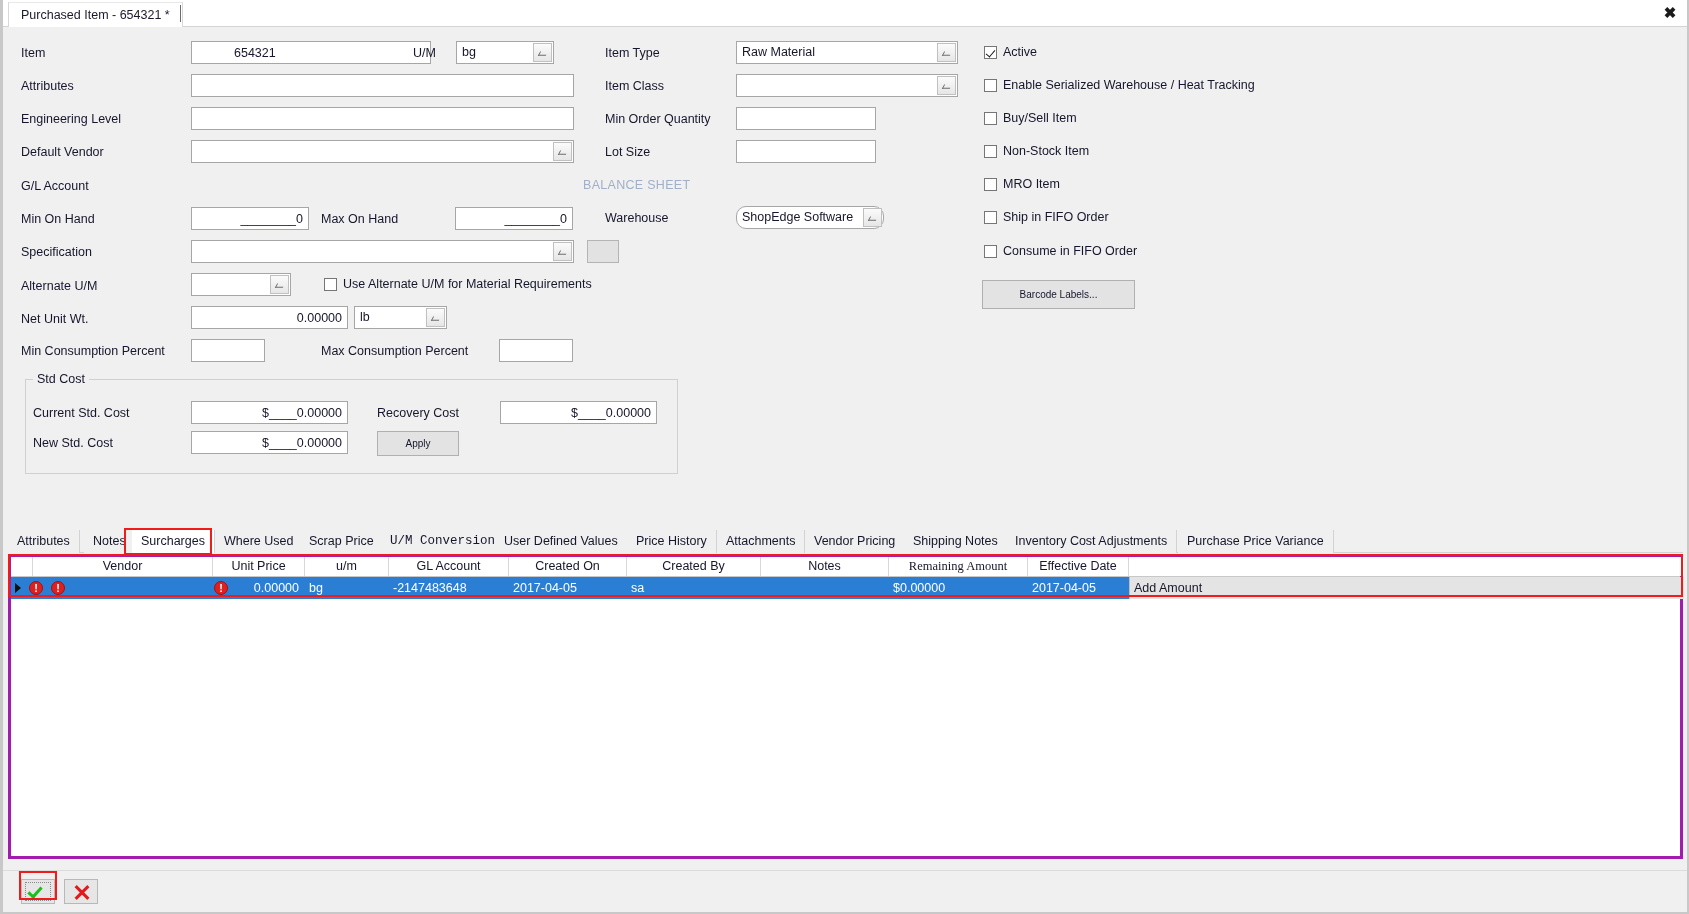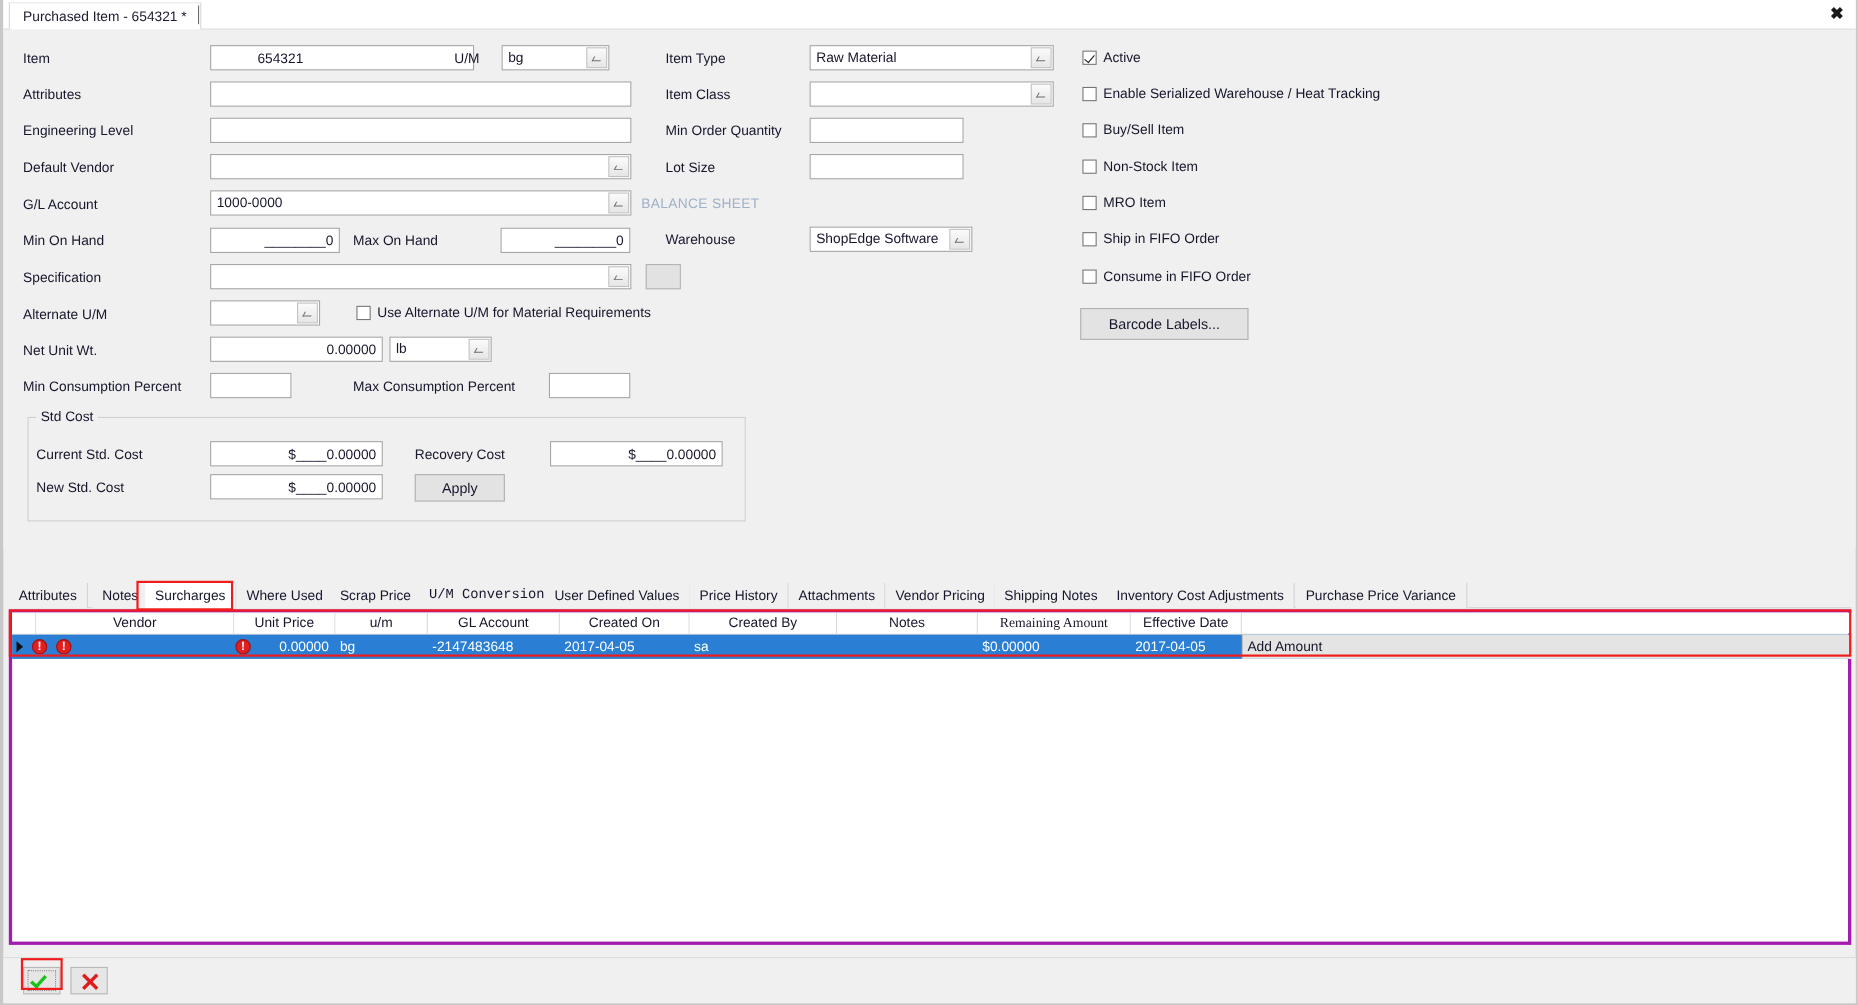--- a/index.html
+++ b/index.html
@@ -135,21 +135,21 @@
     background: #e2e2e2;
     border: 1px solid #b4b4b4;
   }
 
   
   .btn {
     position: absolute;
     background: #e3e3e3;
     border: 1px solid #b0b0b0;
     font-family: "Liberation Sans", sans-serif;
-    font-size: 13px;
+    font-size: 10px;
     color: #16162c;
     text-align: center;
     cursor: pointer;
   }
 
   
   .chk {
     position: absolute;
     font-size: 12.5px;
     color: #16162c;
@@ -394,24 +394,20 @@
     </div>
 
     <input class="tb" style="left: 188px; top: 47px; width: 383px;" value="">
     <input class="tb" style="left: 188px; top: 80px; width: 383px;" value="">
 
     <div class="cb" style="left:188px; top:113px; width:383px;">
       <span class="cbtext"></span>
       <span class="cbbtn"></span>
     </div>
 
-    <div class="cb" style="left:188px; top:146px; width:383px;">
-      <span class="cbtext">1000-0000</span>
-      <span class="cbbtn"></span>
-    </div>
 
     <input class="tb right" style="left: 188px; top: 180px; width: 118px;" value="________0">
     <input class="tb right" style="left: 452px; top: 180px; width: 118px;" value="________0">
 
     <div class="cb" style="left:188px; top:213px; width:383px;">
       <span class="cbtext"></span>
       <span class="cbbtn"></span>
     </div>
     <div class="sqbtn" style="left:584px; top:213px; width:32px; height:23px;"></div>
 
@@ -456,21 +452,21 @@
     <div class="cb" style="left:733px; top:14px; width:222px;">
       <span class="cbtext">Raw Material</span>
       <span class="cbbtn"></span>
     </div>
     <div class="cb" style="left:733px; top:47px; width:222px;">
       <span class="cbtext"></span>
       <span class="cbbtn"></span>
     </div>
     <input class="tb" style="left: 733px; top: 80px; width: 140px;" value="">
     <input class="tb" style="left: 733px; top: 113px; width: 140px;" value="">
-    <div class="cb" style="left:733px; top:179px; width:148px;">
+    <div class="cb" style="left:733px; top:179px; width:148px;border-radius:10px;">
       <span class="cbtext">ShopEdge Software</span>
       <span class="cbbtn"></span>
     </div>
 
     <div class="chk" style="left:981px; top:18px;">
       <span class="box checked"></span>
       <span class="ctext">Active</span>
     </div>
     <div class="chk" style="left:981px; top:51px;">
       <span class="box"></span>

